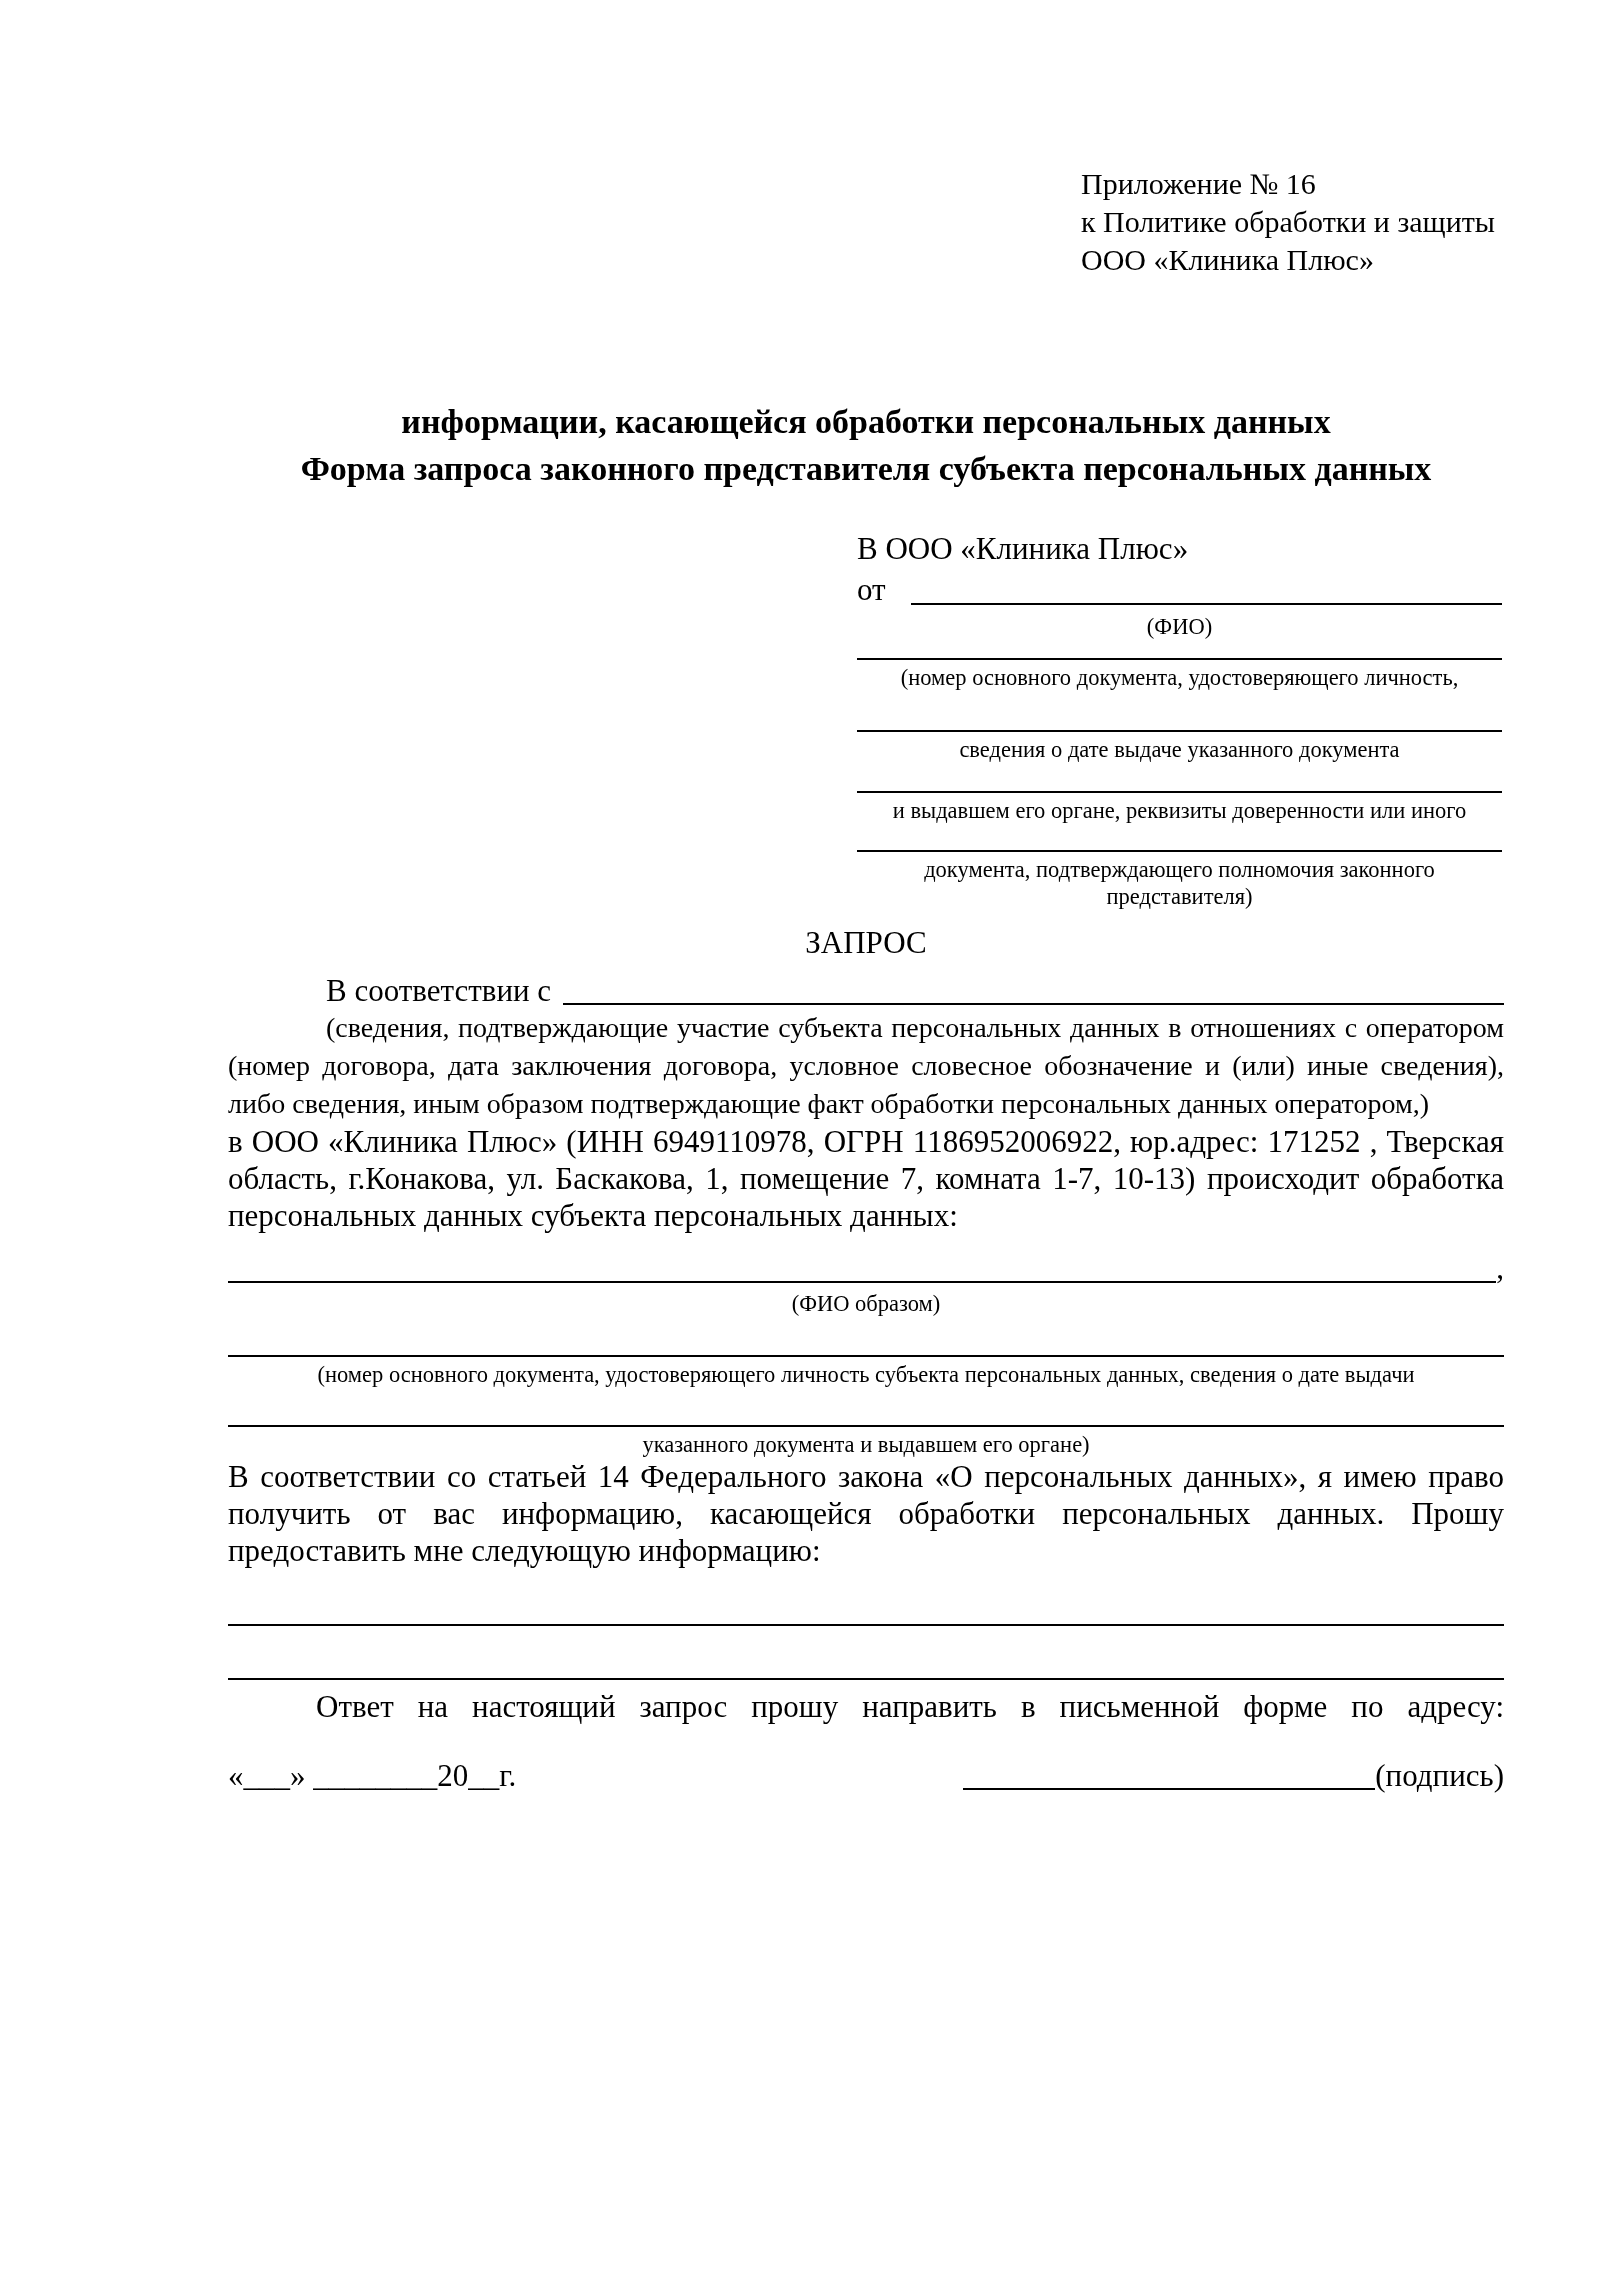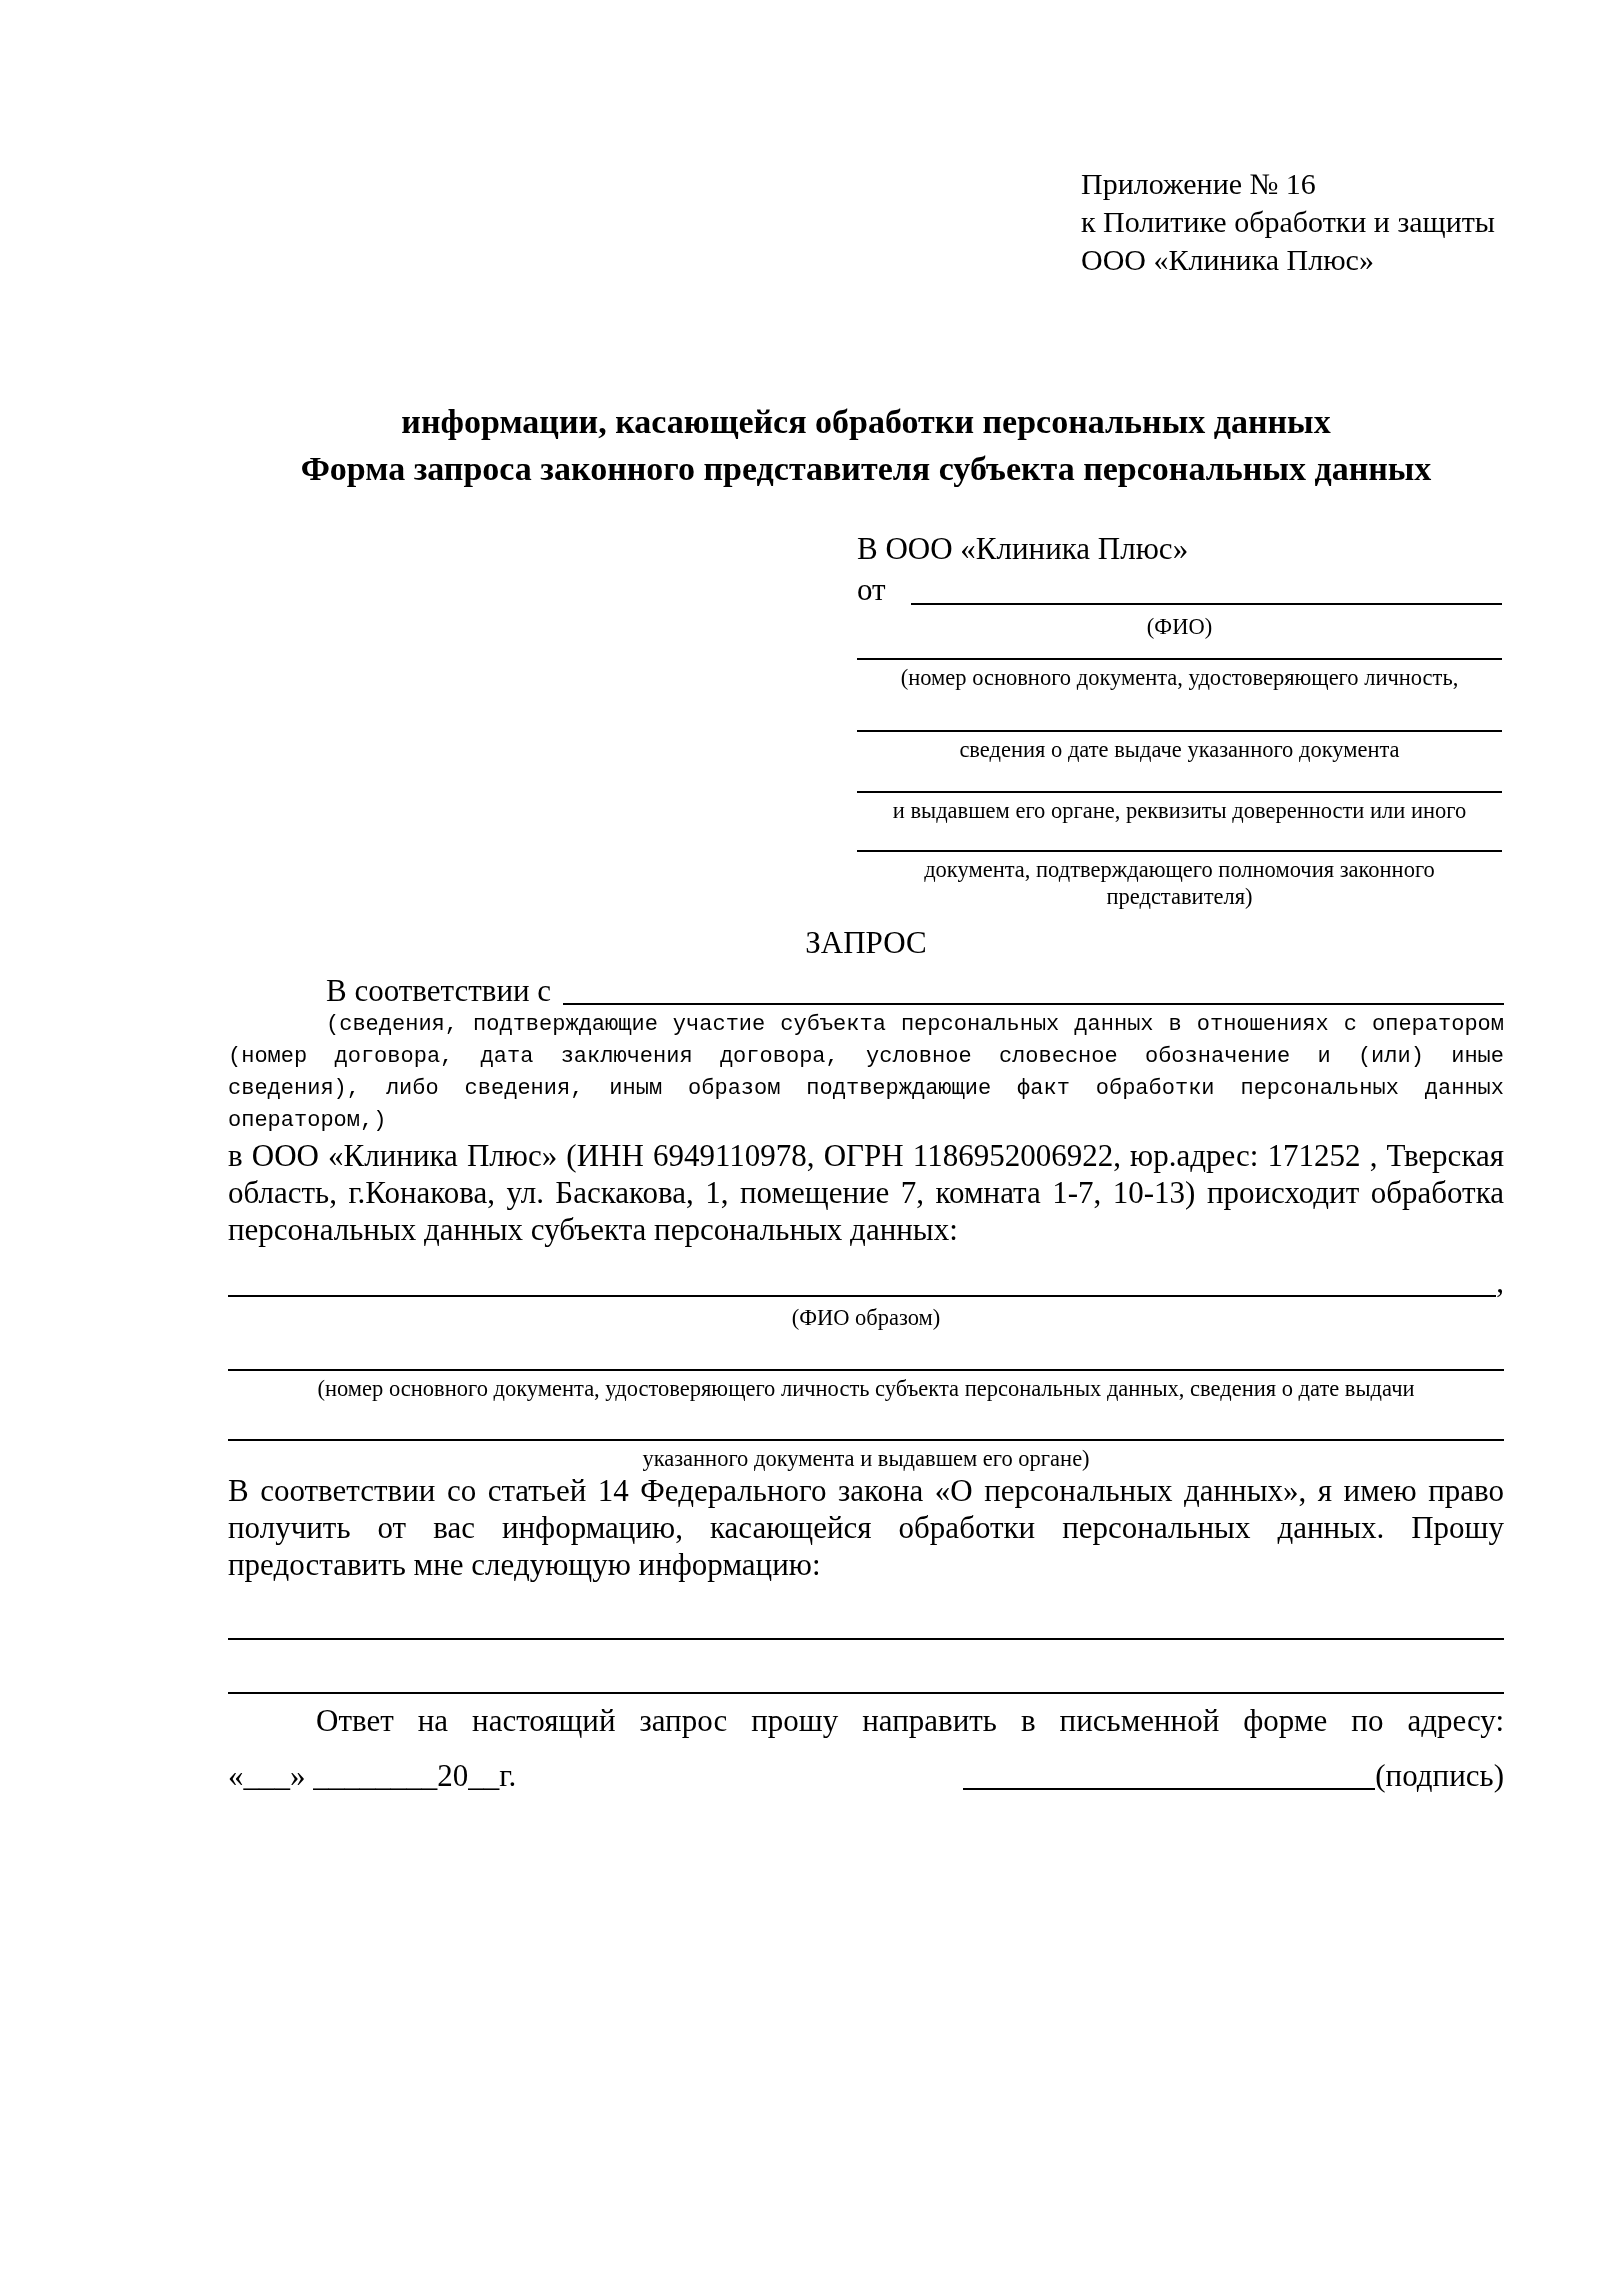--- a/index.html
+++ b/index.html
@@ -42,22 +42,22 @@
   .h20 { height:19.6px; } .h42 { height:41px; } .h31 { height:30px; } .h28 { height:27.4px; }
   
   .main {
     position:absolute; left:228px; top:923px; width:1276px;
     font-size:31px; line-height:37px;
   }
   .zapros { text-align:center; line-height:39px; }
   .intro-row { display:flex; align-items:stretch; margin-top:9.8px; }
   .intro-row .lead { flex:0 0 auto; padding-left:98px; padding-right:11.8px; }
   .smallcap-just {
-    font-size:22px; line-height:32px;
-    text-align:justify; text-indent:98px;font-family:Liberation Mono, monospace;
+    font-size:28px; line-height:38px;
+    text-align:justify; text-indent:98px;
   }
   .para { text-align:justify; }
   .subject-row { display:flex; align-items:stretch; margin-top:15.7px; }
   .subject-row .comma { flex:0 0 auto; }
   .full-blank { border-bottom:2.9px solid #000; }
   .bh40 { height:39px; } .bh56 { height:57px; } .bh55 { height:54px; }
   .reply-line {
     margin-top:7.8px;
     text-align:justify; text-align-last:justify;
     text-indent:88px;

